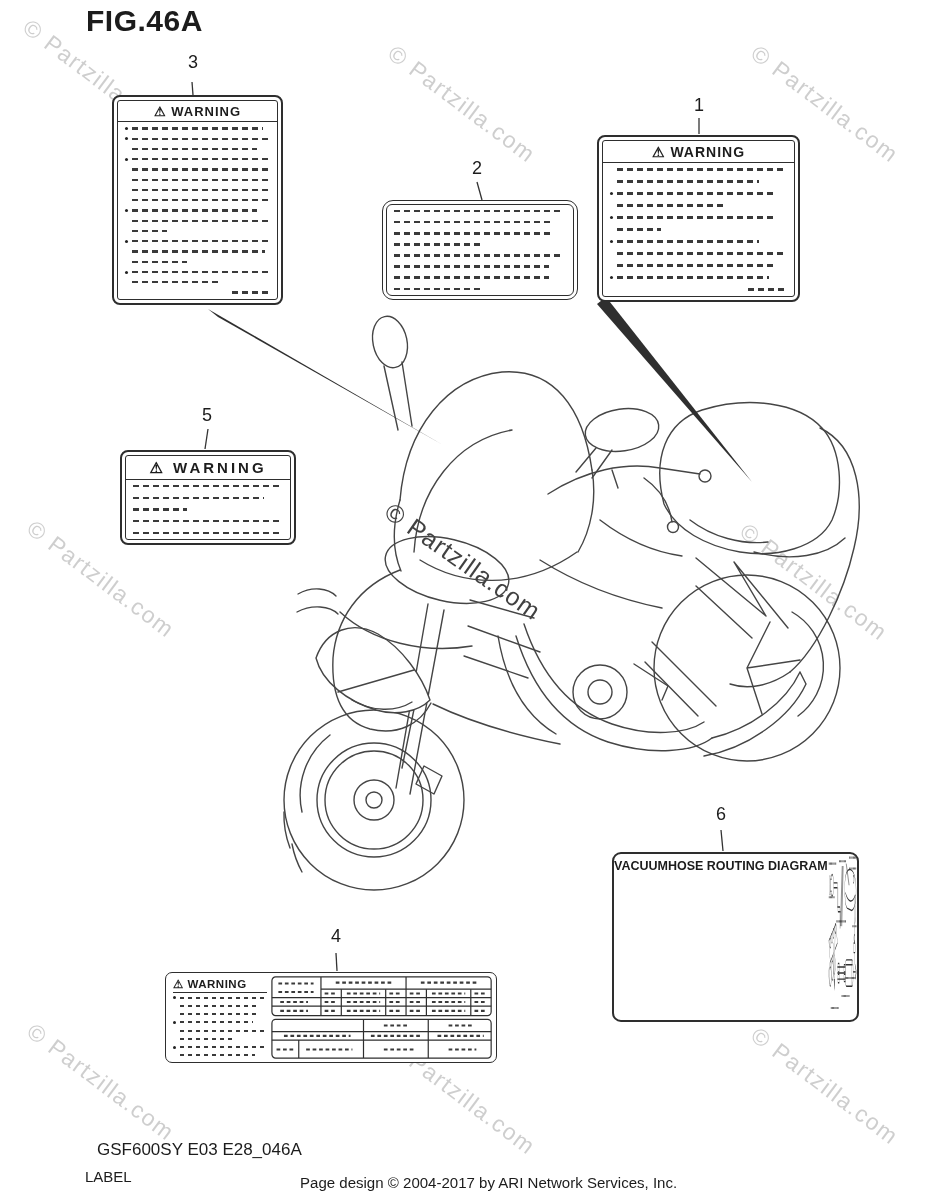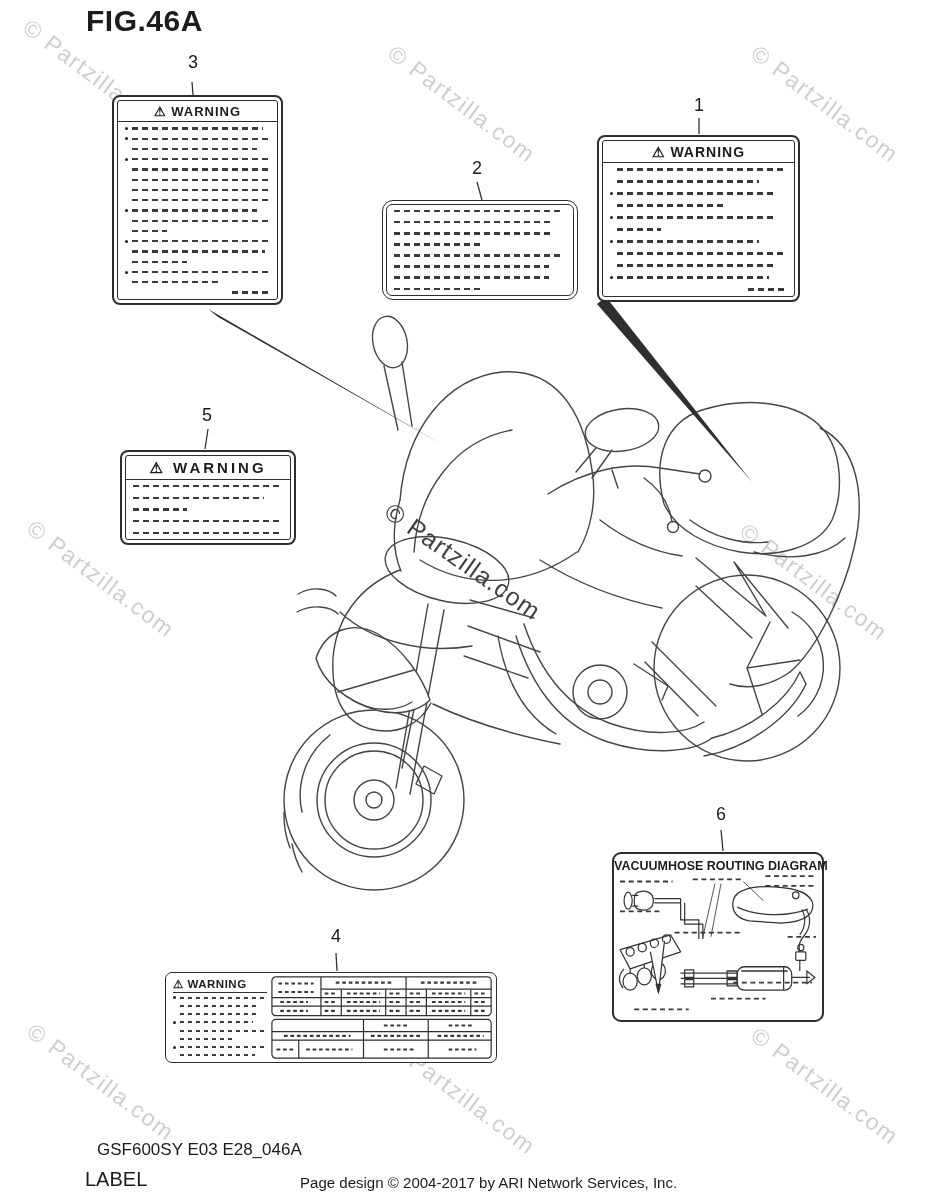--- a/index.html
+++ b/index.html
@@ -4,21 +4,21 @@
 <style>
   html,body{margin:0;padding:0;background:#fff;}
   #canvas{position:relative;width:927px;height:1200px;background:#fff;overflow:hidden;
           font-family:"Liberation Sans",sans-serif;color:#1c1c1c;}
   svg{display:block;}
   .overlay{position:absolute;left:0;top:0;pointer-events:none;}
 
   
   .fig-title{position:absolute;left:86px;top:4px;font-size:30px;font-weight:700;letter-spacing:.5px;}
   .footer-model{position:absolute;left:97px;top:1140px;font-size:17px;}
-  .footer-label{position:absolute;left:85px;top:1168px;font-size:20px;}
+  .footer-label{position:absolute;left:85px;top:1168px;font-size:15px;}
   .footer-copy{position:absolute;left:300px;top:1174px;font-size:15.5px;transform:scaleX(.97);transform-origin:0 0;}
 
   
   .wm{position:absolute;white-space:nowrap;font-size:23px;letter-spacing:1.5px;
       color:rgba(148,148,148,.46);transform-origin:0 0;transform:rotate(37deg);}
   .wm-dark{font-size:25px;letter-spacing:1px;color:rgba(44,44,44,.9);
            text-shadow:0 0 2px rgba(255,255,255,.85);transform:rotate(35deg);}
 
   
   .callout{position:absolute;font-size:18px;width:22px;text-align:center;}
@@ -48,22 +48,22 @@
 
   .label--4{left:165px;top:972px;width:332px;height:91px;border-width:1.6px;border-radius:7px;
             display:flex;flex-direction:row;padding:3px;}
   .l4-left{flex:0 0 94px;display:flex;flex-direction:column;padding:1px 4px 2px 4px;}
   .l4-head{font-size:11.5px;font-weight:700;letter-spacing:.5px;border-bottom:1.6px solid #2e2e2e;
            padding-bottom:1px;margin-bottom:3px;white-space:nowrap;}
   .l4-lines{flex:1;display:flex;flex-direction:column;justify-content:space-between;}
   .l4-lines .dash-bar{height:2px;background-image:repeating-linear-gradient(90deg,#3a3a3a 0 4.5px,transparent 4.5px 8px);}
   .l4-right{flex:1 1 auto;}
 
-  .label--6{left:612px;top:852px;width:212px;height:170px;border-radius:9px;
-            display:flex;flex-direction:column;}
+  .label--6{left:612px;top:852px;width:247px;height:170px;border-radius:9px;
+            display:flex;flex-direction:row;}
   .l6-title{font-size:12.5px;font-weight:700;text-align:center;margin-top:5px;letter-spacing:0;white-space:nowrap;}
   .l6-diagram{flex:1;}
 </style>
 </head>
 <body>
 
 <div id="canvas">
 
   <span class="wm" style="left:34px;top:14px">© Partzilla.com</span>
   <span class="wm" style="left:399px;top:40px">© Partzilla.com</span>

